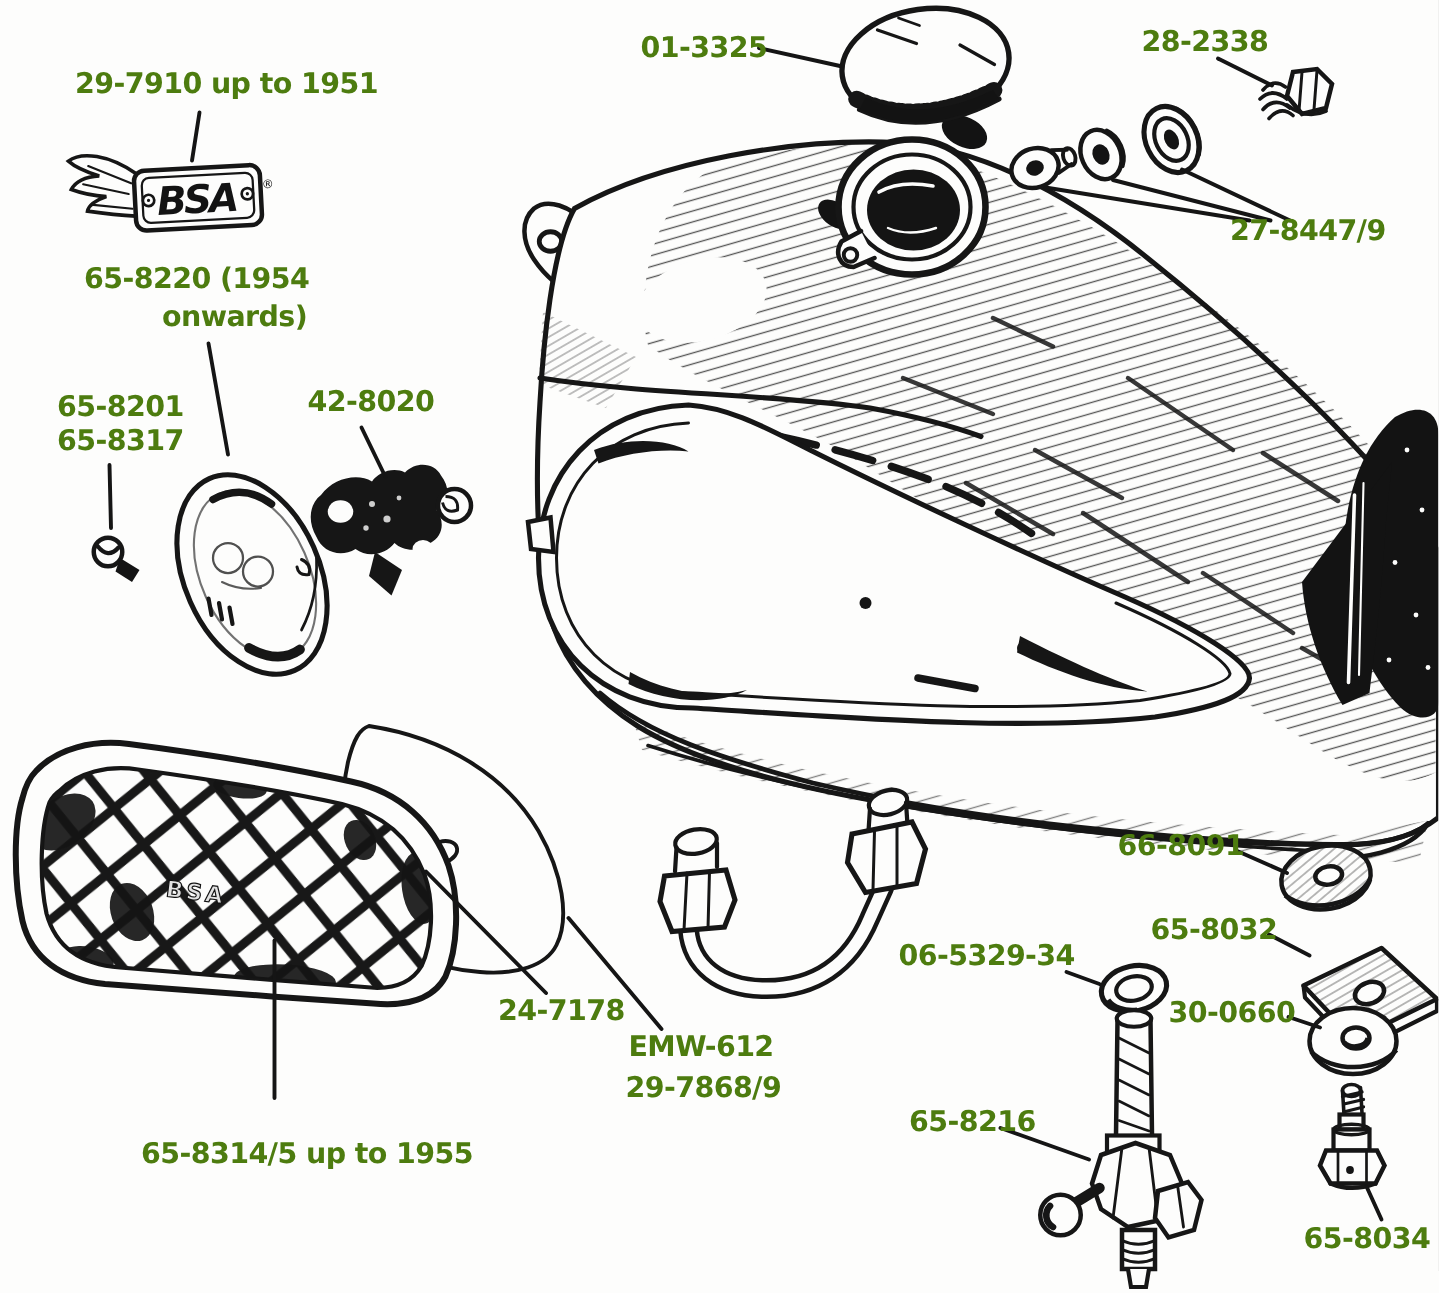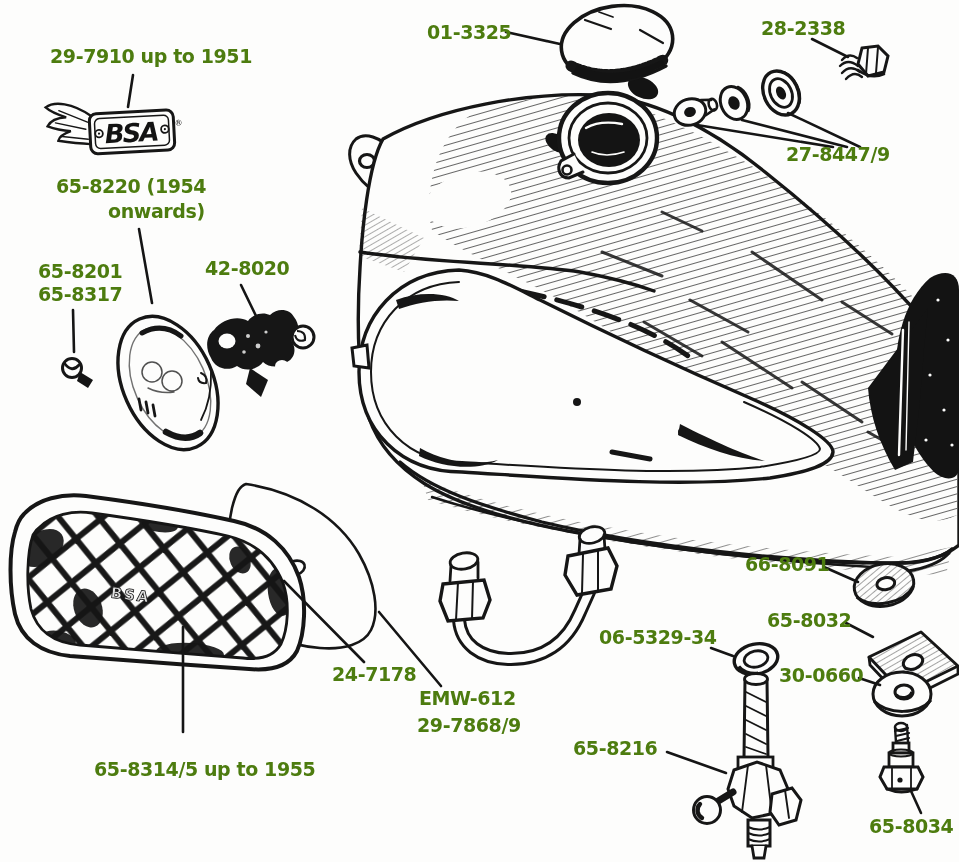--- a/index.html
+++ b/index.html
@@ -303,24 +303,24 @@
 </svg>
 
   <div class="callout" style="left:50px;top:46px;">29-7910 up to 1951</div>
   <div class="callout" style="left:56px;top:176px;">65-8220 (1954</div>
   <div class="callout" style="left:108px;top:201px;">onwards)</div>
   <div class="callout" style="left:38px;top:261px;">65-8201</div>
   <div class="callout" style="left:38px;top:284px;">65-8317</div>
   <div class="callout" style="left:205px;top:258px;">42-8020</div>
   <div class="callout" style="left:427px;top:22px;">01-3325</div>
   <div class="callout" style="left:761px;top:18px;">28-2338</div>
-  <div class="callout" style="left:786px;top:144px;">27-8447/9</div>
+  <div class="callout" style="left:820px;top:144px;">27-8447/9</div>
   <div class="callout" style="left:745px;top:554px;text-align:center;">66-8091</div>
   <div class="callout" style="left:767px;top:610px;">65-8032</div>
   <div class="callout" style="left:779px;top:665px;">30-0660</div>
   <div class="callout" style="left:599px;top:627px;">06-5329-34</div>
-  <div class="callout" style="left:573px;top:738px;text-align:right;">65-8216</div>
+  <div class="callout" style="left:606px;top:738px;text-align:right;">65-8216</div>
   <div class="callout" style="left:332px;top:664px;">24-7178</div>
   <div class="callout" style="left:419px;top:688px;">EMW-612</div>
   <div class="callout" style="left:417px;top:715px;">29-7868/9</div>
   <div class="callout" style="left:94px;top:734px;margin-top:25px;">65-8314/5 up to 1955</div>
   <div class="callout" style="left:869px;top:816px;">65-8034</div>
 </div>
 
 </body></html>

